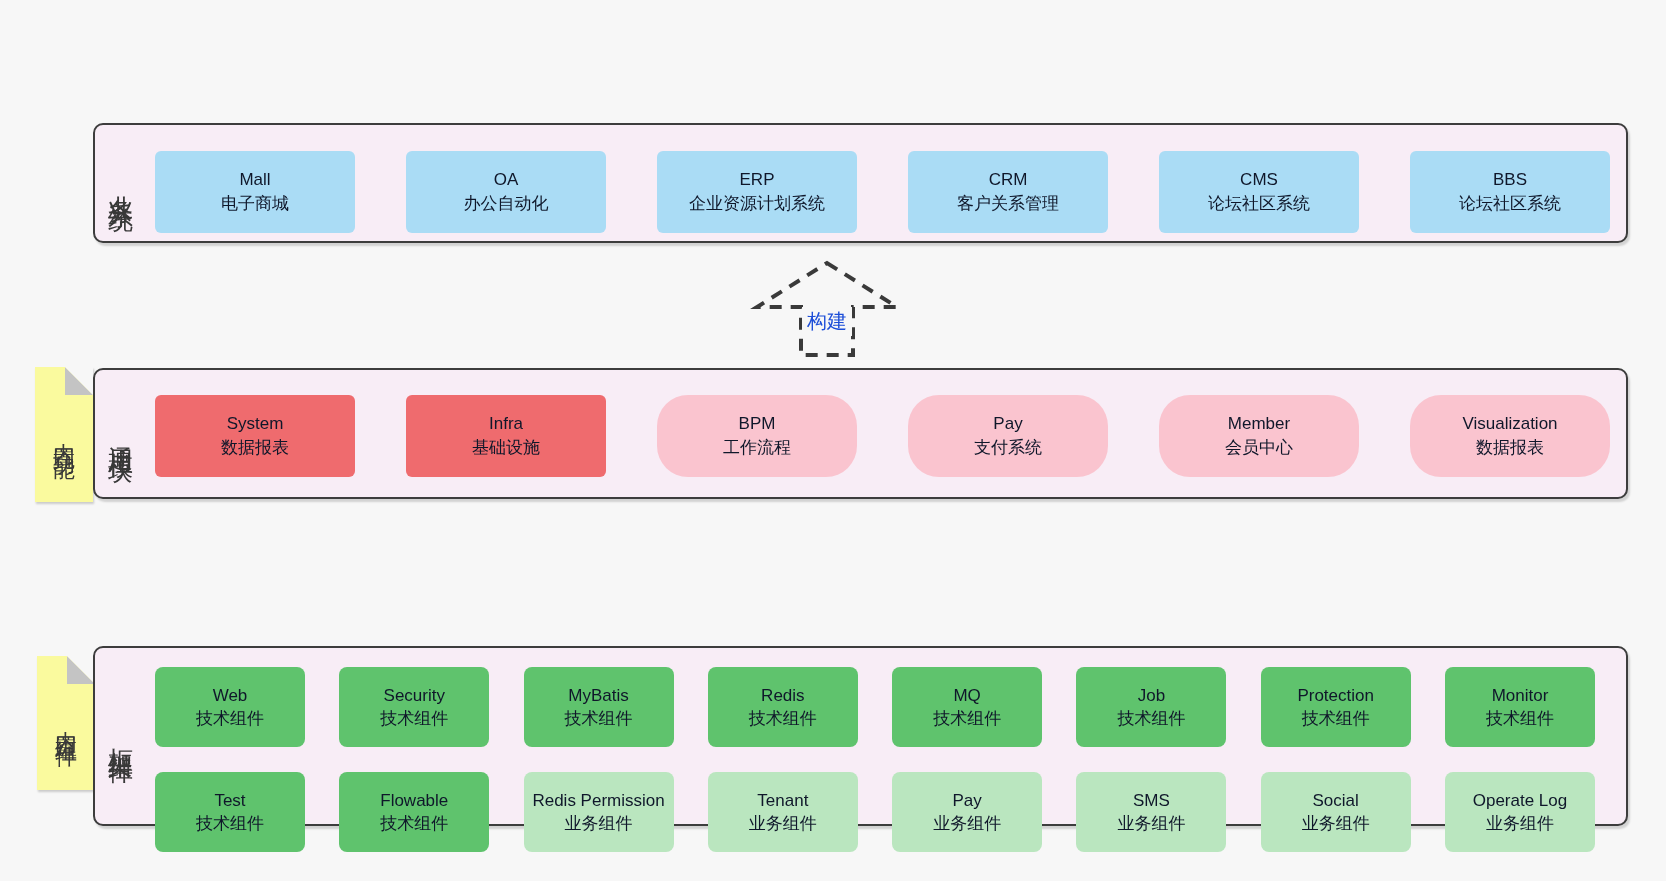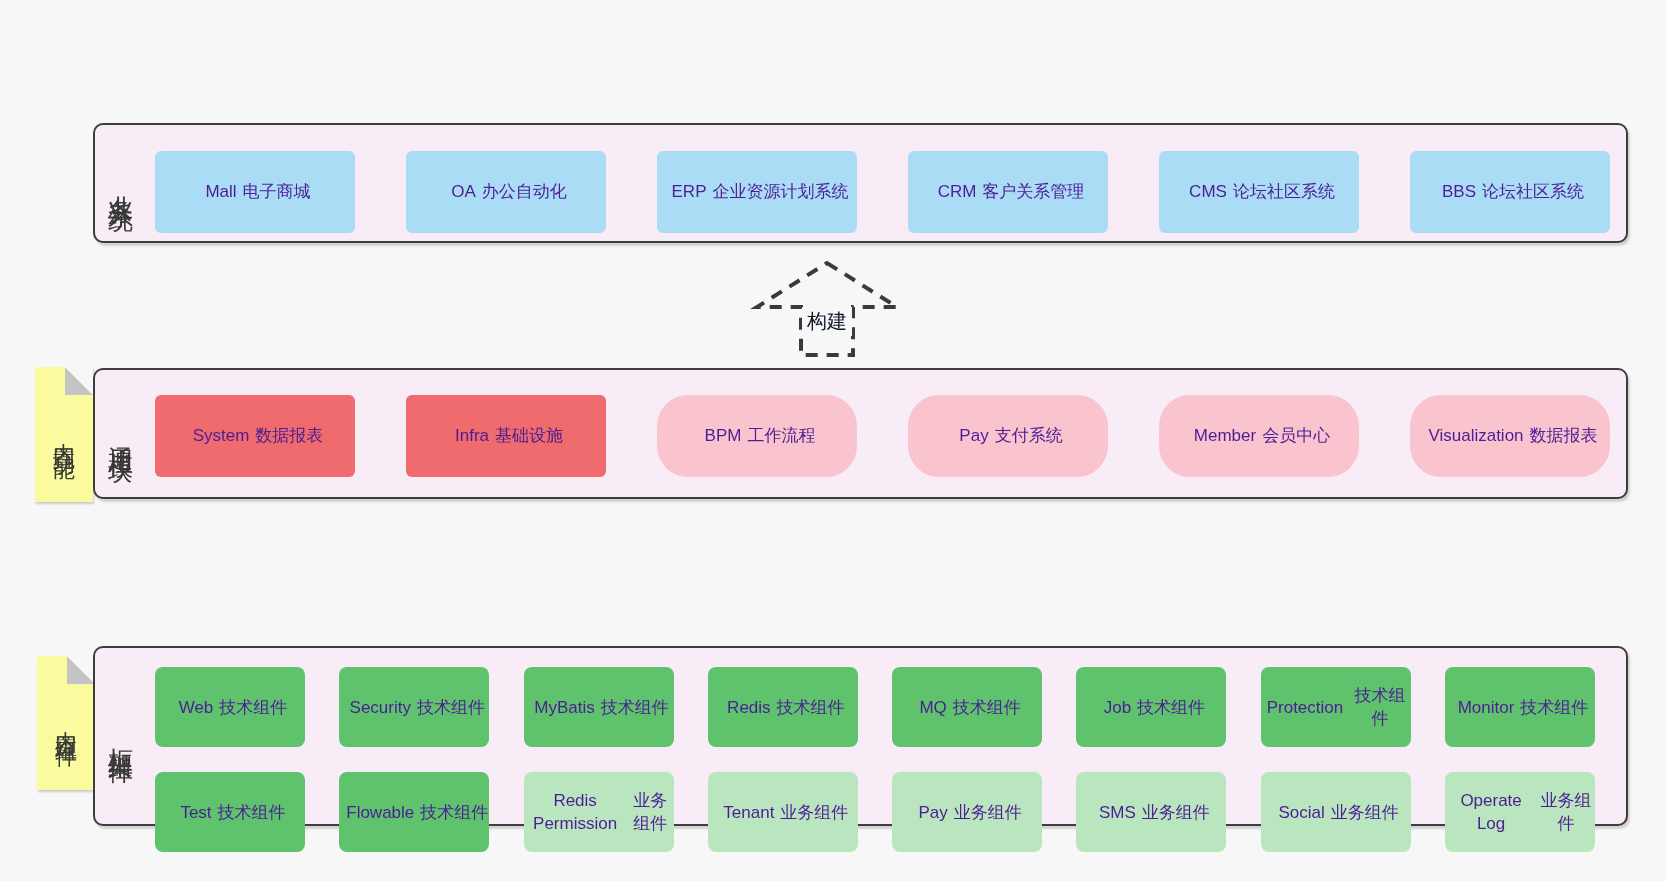--- a/index.html
+++ b/index.html
@@ -31,22 +31,22 @@
   #band-business .boxes{top:26px;}
   #band-modules .boxes{top:25px;}
   .rows{
     position:absolute;left:60px;right:31px;top:19px;
     display:flex;flex-direction:column;row-gap:25px;
   }
   .row{display:flex;justify-content:space-between;}
   
   .box{
     width:200px;height:82px;border-radius:6px;
-    display:flex;flex-direction:row;justify-content:center;align-items:center;
-    text-align:center;font-size:17px;line-height:24px;color:#4c1d95;
+    display:flex;flex-direction:column;justify-content:center;align-items:center;
+    text-align:center;font-size:17px;line-height:24px;color:#0f172a;
   }
   .box.small{width:150px;height:80px;border-radius:8px;line-height:23px;}
   .box .box-title{padding:0 6px;}
   .blue{background:#aadcf5;}
   .red{background:#ef6b6e;}
   .pink{background:#fac4cf;border-radius:31px;}
   .green{background:#5fc36d;}
   .lgreen{background:#bae6bf;}
   
   .sticky{
@@ -66,21 +66,21 @@
   
   .arrow{position:absolute;width:160px;height:100px;z-index:0;}
   #arrow-build{left:747px;top:259px;}
   #arrow-implement{left:762px;top:517px;}
   .arrow svg{position:absolute;left:0;top:0;}
   .arrow polygon{
     fill:none;stroke:#3a3a3a;stroke-width:4;stroke-dasharray:12 9;
   }
   .arrow-label{
     position:absolute;left:50%;top:48px;transform:translateX(-50%);
-    background:#f7f7f7;padding:1px 5px;font-size:20px;color:#0f172a;
+    background:#f7f7f7;padding:1px 5px;font-size:20px;color:#1d4ed8;
     white-space:nowrap;
   }
 </style>
 </head>
 <body>
 
 <div class="canvas">
 
   <div class="sticky" id="sticky-modules">
     <div class="fold-flap"></div>

